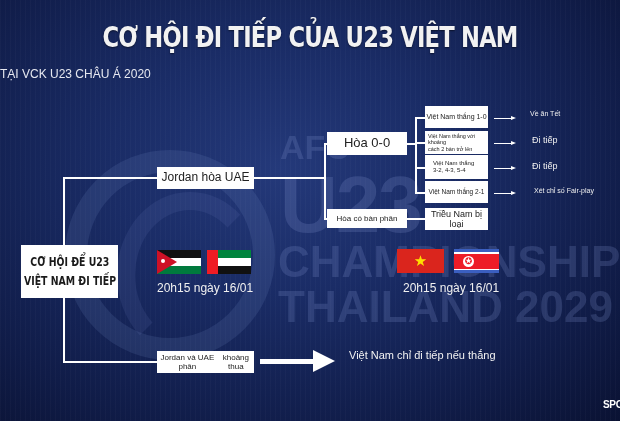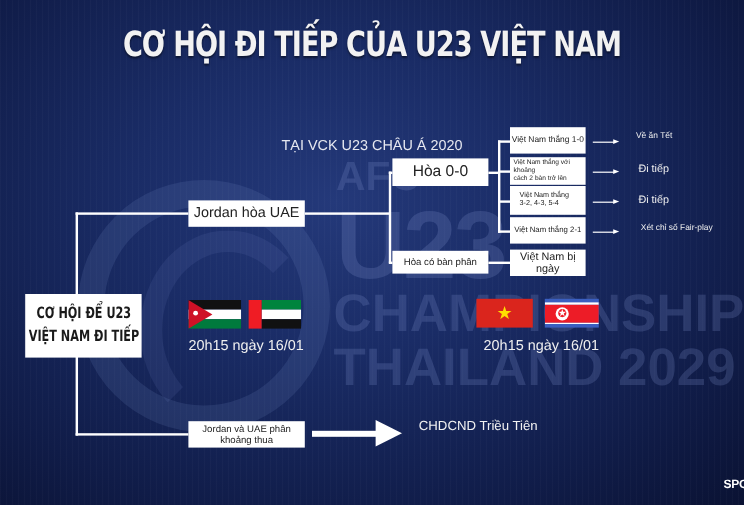--- a/index.html
+++ b/index.html
@@ -33,38 +33,38 @@
     .wm-champ { left: 278px; top: 240px; font-size: 44px; }
     .wm-thai { left: 278px; top: 285px; font-size: 44px; }
 
     .title {
       position: absolute; left: 0; top: 20px; width: 620px; text-align: center;
       color: #f2f2f2; font-family: "DejaVu Sans", sans-serif; font-weight: bold;
       font-size: 29px; letter-spacing: -1px; transform: scaleX(0.78); transform-origin: center;
       text-shadow: 0 1px 2px rgba(0,0,0,0.5);
     }
     .subtitle {
-      position: absolute; left: 0; top: 67px; width: 620px; text-align: center;
-      color: #e6e8f0; font-size: 12px; margin-top: 47px;
+      position: absolute; left: 0; top: 67px; width: 620px; 
+      color: #e6e8f0; font-size: 12px;
     }
 
     .box {
       position: absolute; background: #ffffff; color: #222;
       display: flex; align-items: center; justify-content: center; text-align: center;
       box-sizing: border-box; line-height: 1.15;
     }
     .main-box {
       left: 21px; top: 245px; width: 97px; height: 53px;
       font-family: "DejaVu Sans", sans-serif; font-weight: bold; font-size: 13px;
       color: #1a1a1a; flex-direction: column; line-height: 1.45;
     }
     .main-box span { display: block; transform: scaleX(0.72); white-space: nowrap; }
 
     .b-jordan-draw { left: 157px; top: 167px; width: 97px; height: 22px; font-size: 12px; }
-    .b-jordan-decisive { left: 157px; top: 351px; width: 97px; height: 22px; font-size: 8px; flex-direction: column; }
+    .b-jordan-decisive { left: 157px; top: 351px; width: 97px; height: 22px; font-size: 8px; flex-direction: row; }
     .b-hoa00 { left: 327px; top: 132px; width: 80px; height: 23px; font-size: 13px; }
     .b-hoa-goals { left: 327px; top: 209px; width: 80px; height: 19px; font-size: 8px; }
     .b-vn-out { left: 425px; top: 208px; width: 63px; height: 22px; font-size: 9px; }
     .b-r1 { left: 425px; top: 106px; width: 63px; height: 22px; font-size: 7px; }
     .b-r2 { left: 425px; top: 131px; width: 63px; height: 23px; font-size: 5.5px; text-align: left; justify-content: flex-start; padding-left: 3px; }
     .b-r3 { left: 425px; top: 155px; width: 63px; height: 24px; font-size: 6px; text-align: left; justify-content: flex-start; padding-left: 8px; }
     .b-r4 { left: 425px; top: 181px; width: 63px; height: 22px; font-size: 6.5px; }
     .box .ln { display: block; }
 
     .line { position: absolute; background: #ffffff; }
@@ -156,21 +156,21 @@
 </div>
 
 <div class="box b-jordan-draw">Jordan hòa UAE</div>
 <div class="box b-jordan-decisive">
   <span class="ln">Jordan và UAE phân</span>
   <span class="ln">khoảng thua</span>
 </div>
 
 <div class="box b-hoa00">Hòa 0-0</div>
 <div class="box b-hoa-goals">Hòa có bàn phân</div>
-<div class="box b-vn-out">Việt Nam bị ngày</div>
+<div class="box b-vn-out">Triều Nam bị loại</div>
 
 <div class="box b-r1">Việt Nam thắng 1-0</div>
 <div class="box b-r2">
   <div>
     <span class="ln">Việt Nam thắng với khoảng</span>
     <span class="ln">cách 2 bàn trở lên</span>
   </div>
 </div>
 <div class="box b-r3">
   <div>
@@ -186,21 +186,21 @@
 <div class="arrow-small" style="left:494px; top:193px;"></div>
 
 <div class="outcome o1">Về ăn Tết</div>
 <div class="outcome o2">Đi tiếp</div>
 <div class="outcome o3">Đi tiếp</div>
 <div class="outcome o4">Xét chỉ số Fair-play</div>
 
 <div class="big-arrow"></div>
 <div class="big-arrow-head"></div>
 <div class="conclusion">
-  <div>CHDCND Triều Tiên</div>
+  <div>Việt Nam chỉ đi tiếp nếu thắng</div>
 </div>
 
 <div class="flag flag-jordan">
   <div class="s" style="top:0; background:#111;"></div>
   <div class="s" style="top:8px; background:#fff;"></div>
   <div class="s" style="top:16px; background:#007a3d;"></div>
   <div class="tri"></div>
   <div class="star"></div>
 </div>
 <div class="flag flag-uae">

